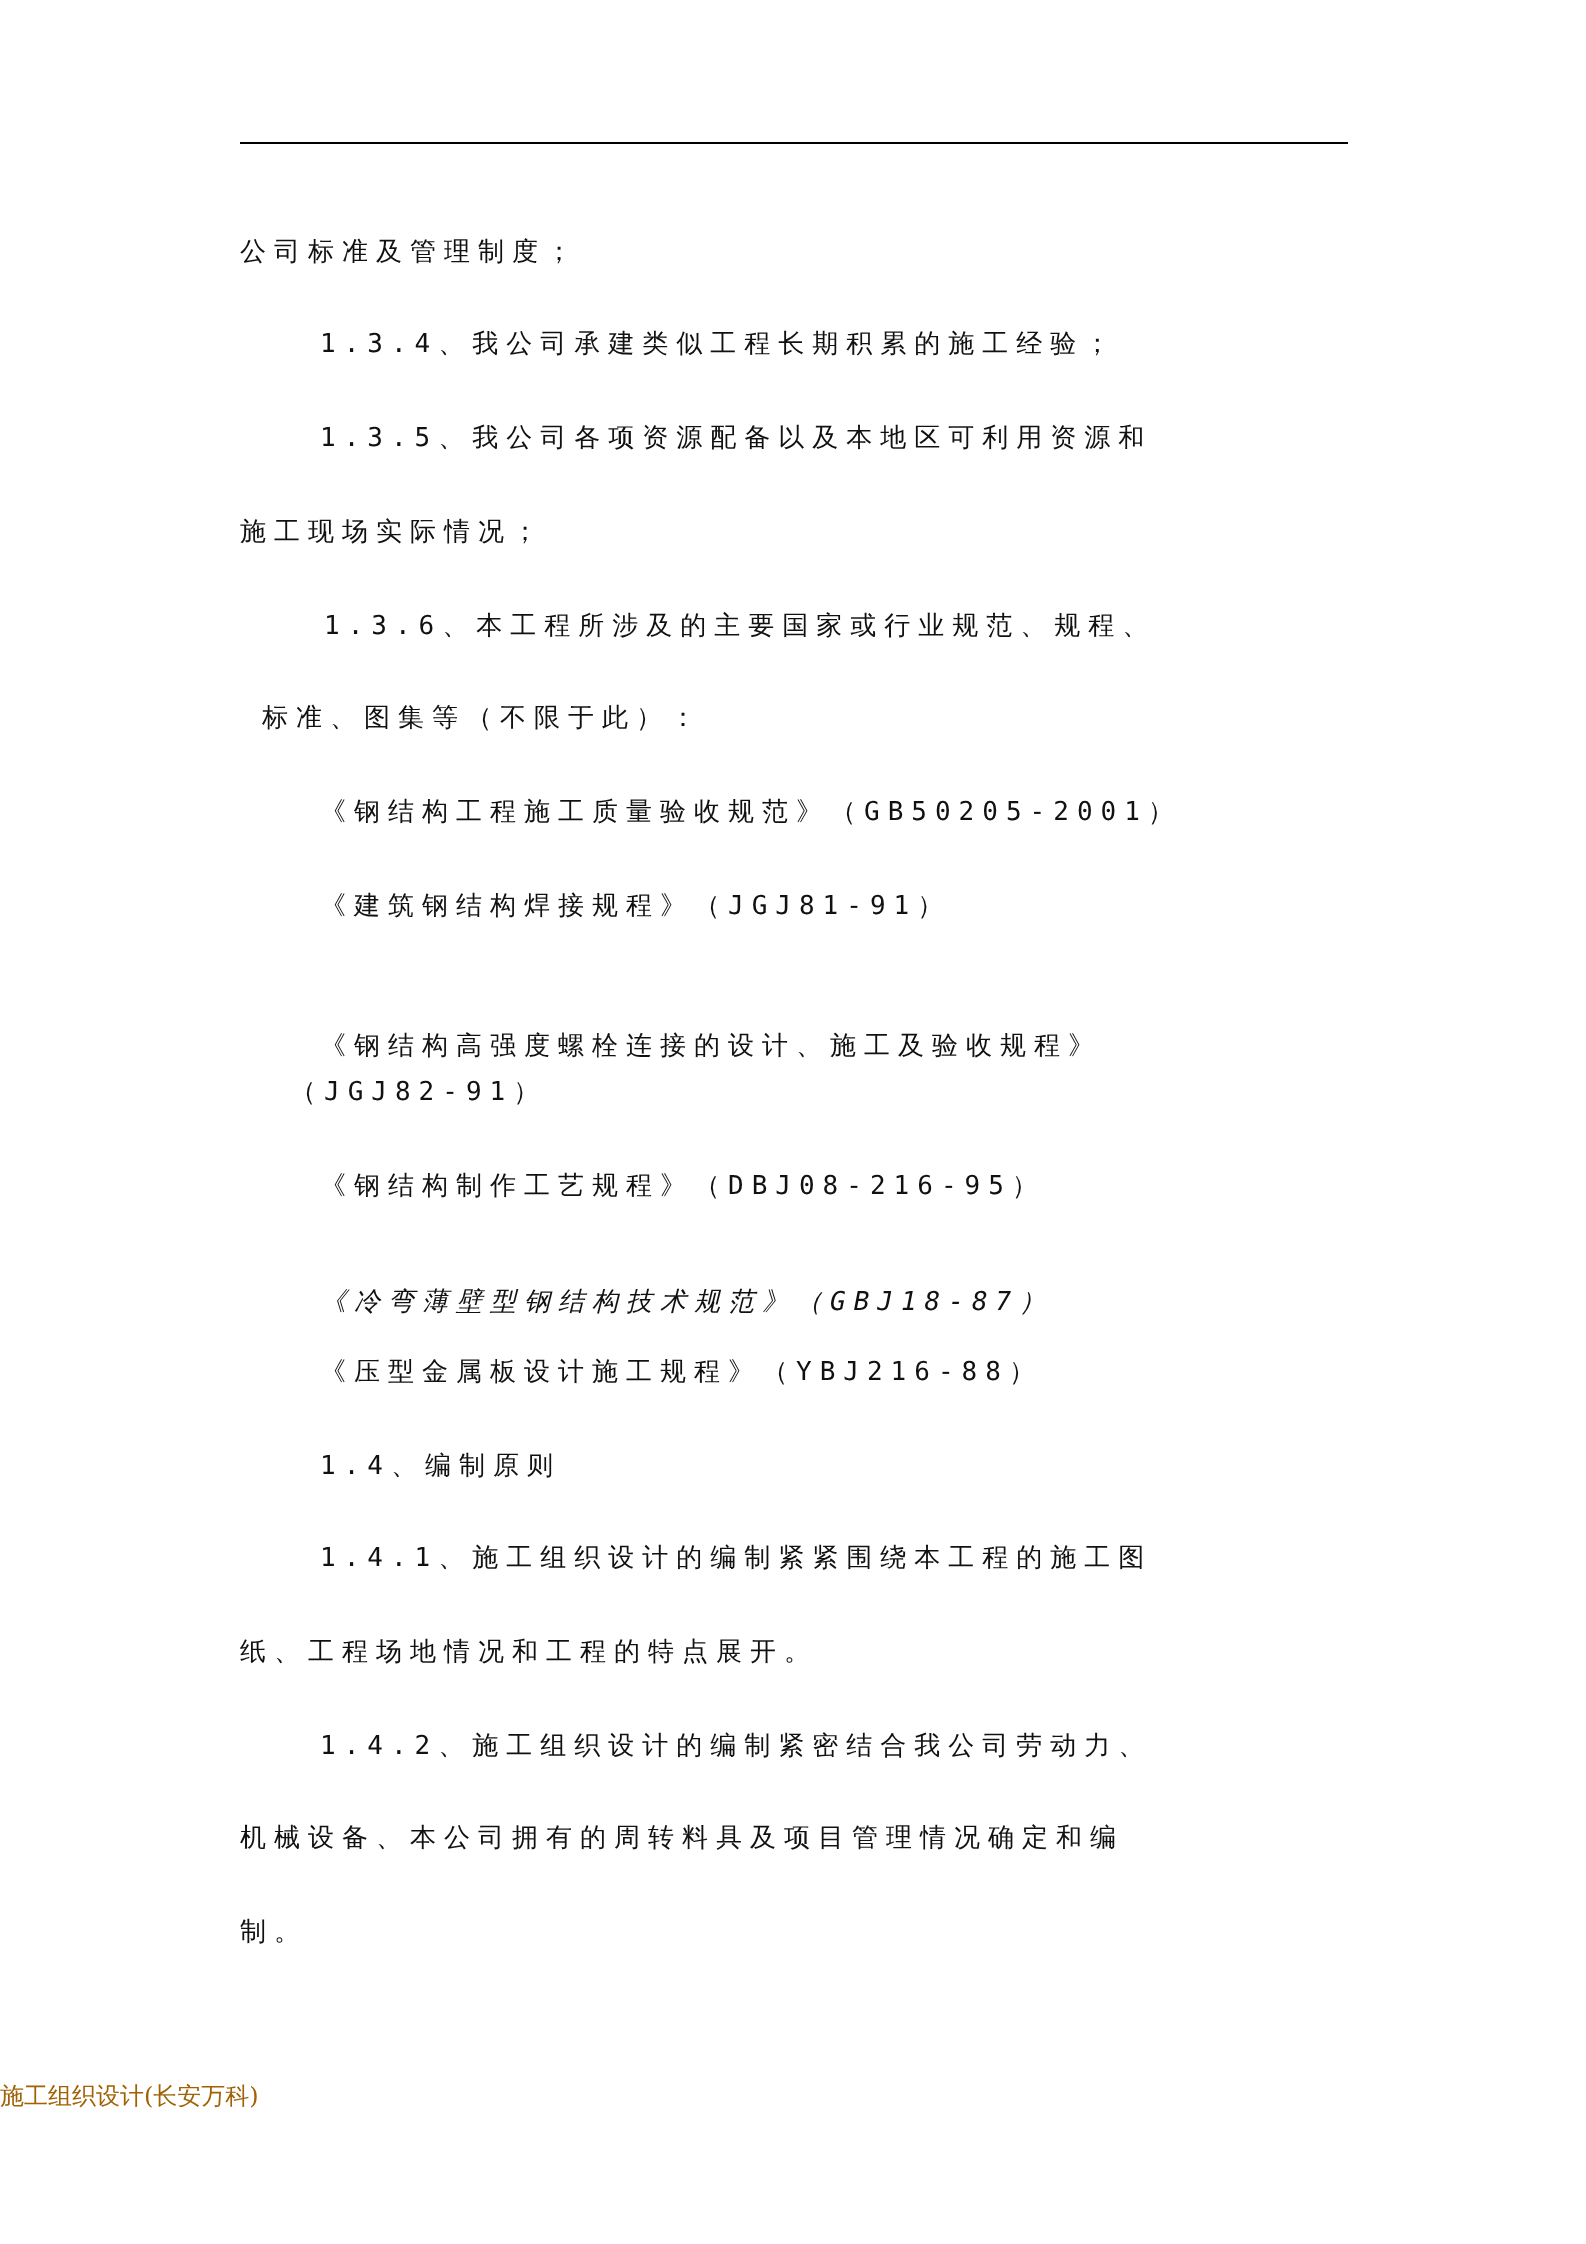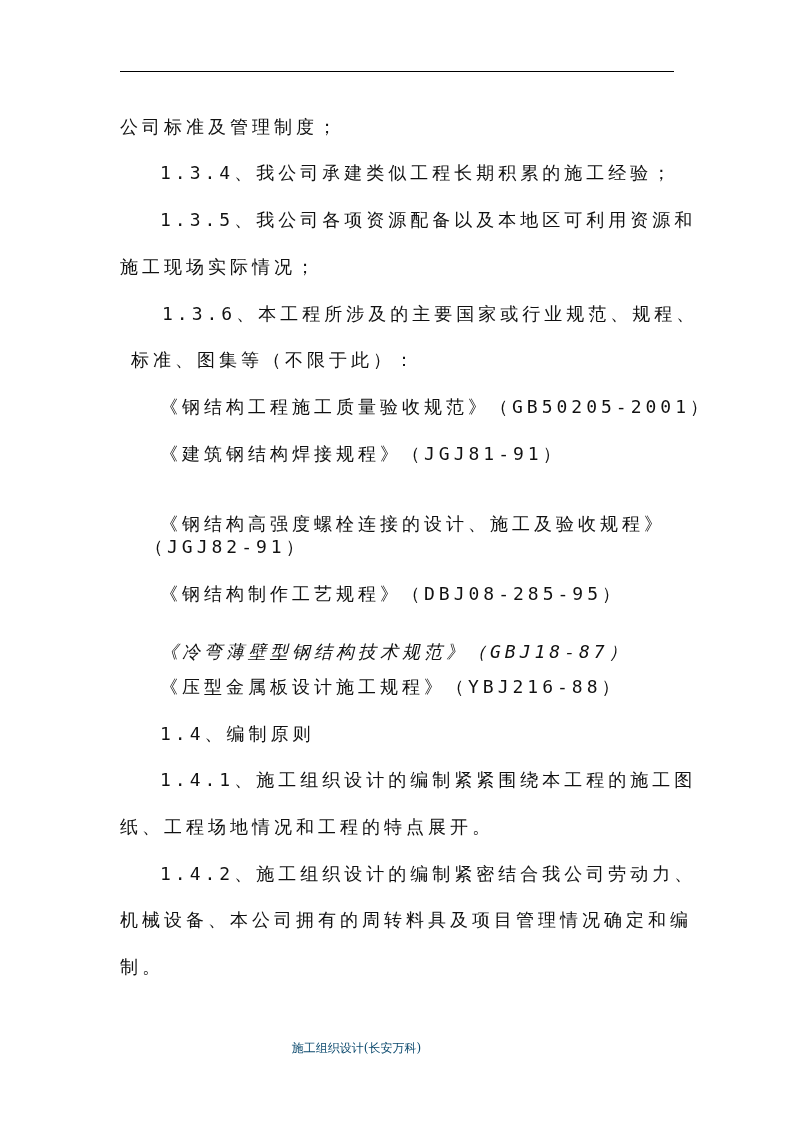--- a/index.html
+++ b/index.html
@@ -1,40 +1,40 @@
 <!DOCTYPE html>
 <html><head>
   <meta charset="utf-8">
   <style>
     html, body { margin: 0; padding: 0; background: #ffffff; }
     body { width: 793px; height: 1122px; position: relative; overflow: hidden;
            font-family: "DejaVu Sans Mono", "Liberation Mono", monospace; color: #111; }
     .rule { position: absolute; left: 120px; top: 71px; width: 554px; height: 0;
             border-top: 1px solid #000; }
-    .line { position: absolute; white-space: nowrap; font-size: 18px; line-height: 24px;
+    .line { position: absolute; white-space: nowrap; font-size: 13px; line-height: 24px;
             letter-spacing: 4px; color: #111; }
-    .footer { position: absolute; top: 1040px; left: 0; width: 713px; text-align: center;
-              font-family: "DejaVu Serif", "Liberation Serif", serif; font-size: 12px; color: #0c4a6e; }
+    .footer { position: absolute; top: 1040px; left: 0; width: 713px; text-align: left;
+              font-family: "DejaVu Serif", "Liberation Serif", serif; font-size: 12px; color: #a16207; }
   </style>
 </head>
 <body>
 
 <div class="rule"></div>
 
 <div class="line" style="left:120px; top:115px;">公司标准及管理制度；</div>
 <div class="line" style="left:160px; top:161px;">1.3.4、我公司承建类似工程长期积累的施工经验；</div>
 <div class="line" style="left:160px; top:208px;">1.3.5、我公司各项资源配备以及本地区可利用资源和</div>
 <div class="line" style="left:120px; top:255px;">施工现场实际情况；</div>
 <div class="line" style="left:162px; top:302px;">1.3.6、本工程所涉及的主要国家或行业规范、规程、</div>
 <div class="line" style="left:120px; top:348px;margin-left:11px;">标准、图集等（不限于此）：</div>
 <div class="line" style="left:160px; top:395px;">《钢结构工程施工质量验收规范》（GB50205-2001）</div>
 <div class="line" style="left:160px; top:442px;">《建筑钢结构焊接规程》（JGJ81-91）</div>
 <div class="line" style="left:160px; top:512px;">《钢结构高强度螺栓连接的设计、施工及验收规程》</div>
 <div class="line" style="left:120px; top:535px;margin-left:25px;">（JGJ82-91）</div>
-<div class="line" style="left:160px; top:582px;">《钢结构制作工艺规程》（DBJ08-285-95）</div>
+<div class="line" style="left:160px; top:582px;">《钢结构制作工艺规程》（DBJ08-216-95）</div>
 <div class="line" style="left:160px; top:640px;font-style:italic;">《冷弯薄壁型钢结构技术规范》（GBJ18-87）</div>
 <div class="line" style="left:160px; top:675px;">《压型金属板设计施工规程》（YBJ216-88）</div>
 <div class="line" style="left:160px; top:722px;">1.4、编制原则</div>
 <div class="line" style="left:160px; top:768px;">1.4.1、施工组织设计的编制紧紧围绕本工程的施工图</div>
 <div class="line" style="left:120px; top:815px;">纸、工程场地情况和工程的特点展开。</div>
 <div class="line" style="left:160px; top:862px;">1.4.2、施工组织设计的编制紧密结合我公司劳动力、</div>
 <div class="line" style="left:120px; top:908px;">机械设备、本公司拥有的周转料具及项目管理情况确定和编</div>
 <div class="line" style="left:120px; top:955px;">制。</div>
 
 <div class="footer">施工组织设计(长安万科)</div>

